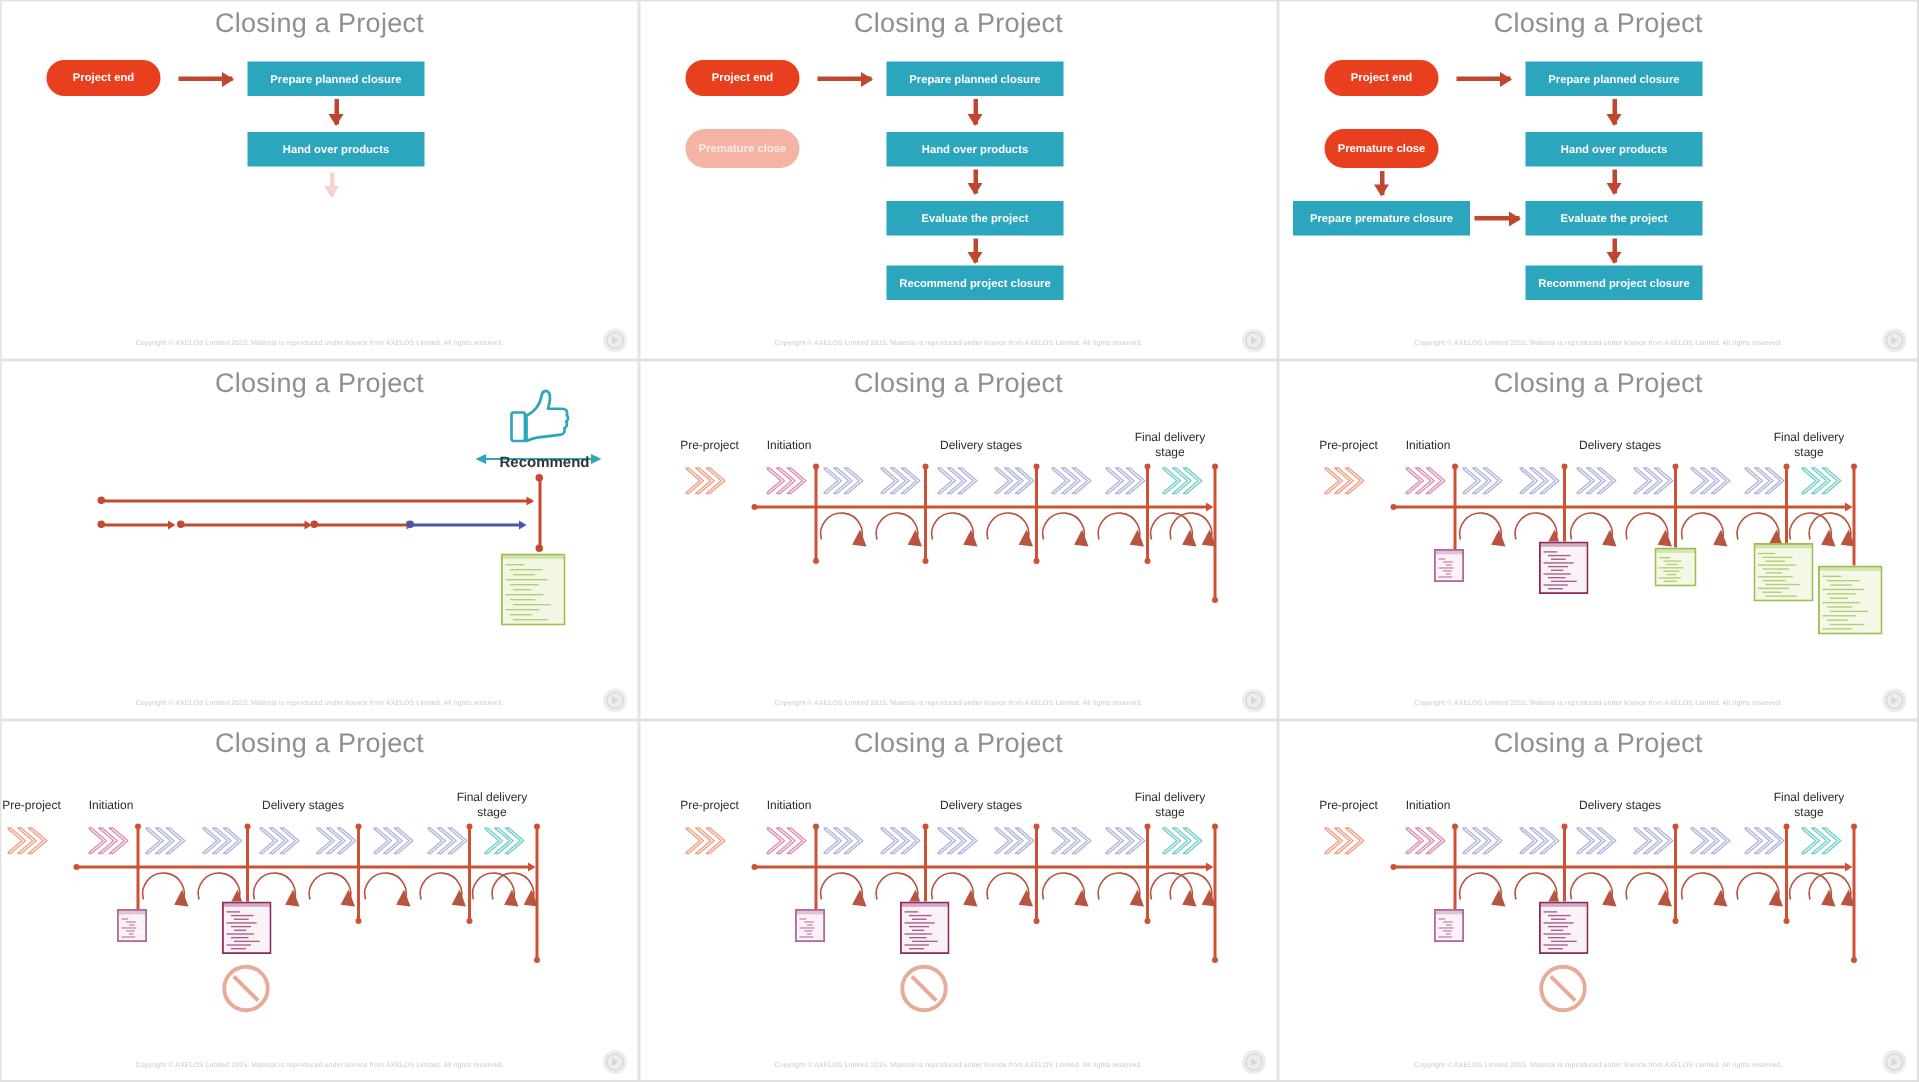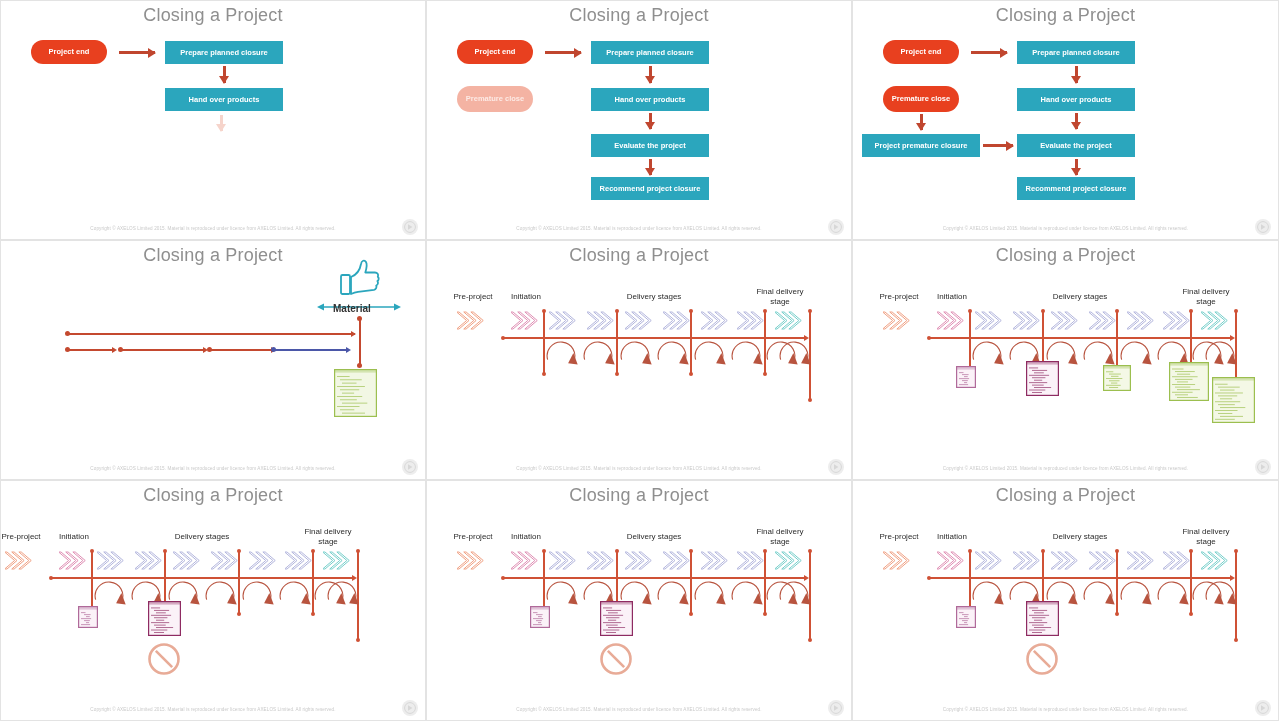--- a/index.html
+++ b/index.html
@@ -185,21 +185,21 @@
           <span class="shaft"></span>
           <span class="head"></span>
         </div>
         <div class="box" style="left:164px;top:176px;width:118px;height:23px;">Recommend project closure</div>
         <div class="arrow-r" style="left:718px;top:188px;width:38px;"></div>
         <div class="pill" style="left:30px;top:85px;width:76px;height:26px;">Premature close</div>
         <div class="arrow-d" style="left:68px;top:113px;height:16px;">
           <span class="shaft"></span>
           <span class="head"></span>
         </div>
-        <div class="box" style="left:9px;top:133px;width:118px;height:23px;">Project premature closure</div>
+        <div class="box" style="left:9px;top:133px;width:118px;height:23px;">Prepare premature closure</div>
         <div class="arrow-r" style="left:130px;top:144px;width:30px;">
           <span class="shaft"></span>
           <span class="head"></span>
         </div>
       </div>
       <div class="copyright">Copyright © AXELOS Limited 2015. Material is reproduced under licence from AXELOS Limited. All rights reserved.</div>
       <div class="wm">
         <svg width="12" height="12" viewBox="0 0 12 12">
           <circle cx="6" cy="6" r="5.4" fill="none" stroke="#c6c6c6" stroke-width="1"></circle>
           <path d="M4 3.2 L8.4 6 L4 8.8 Z" fill="#c6c6c6"></path>
@@ -211,21 +211,21 @@
       <div class="stage">
         <div class="chev" style="left:316px;top:57px;"><svg width="84" height="10" viewBox="0 0 84 10">
             <line x1="6" y1="5" x2="78" y2="5" stroke="#2ba6bd" stroke-width="1.4"></line>
             <path d="M0 5 L7 1.6 L7 8.4 Z" fill="#2ba6bd"></path>
             <path d="M84 5 L77 1.6 L77 8.4 Z" fill="#2ba6bd"></path>
           </svg></div>
         <div class="chev" style="left:337px;top:16px;"><svg width="44" height="44" viewBox="0 0 44 44">
             <rect x="3" y="18" width="9" height="19" rx="1.4" fill="none" stroke="#2ba6bd" stroke-width="1.8"></rect>
             <path d="M13 37 V20 C18 18 22 13 23 7 C23.5 3.5 26.5 2.5 28 5 C29.4 7.5 28.4 12 27.3 15.5 H37 C39.4 15.5 40.8 17.7 39.8 19.7 C41.1 20.8 41 23.2 39.4 24.1 C40.5 25.5 40 27.9 38.2 28.5 C39 30.2 38 32.5 36 32.8 L20 34.8 C17.5 35.2 15.2 36 13 37 Z" fill="none" stroke="#2ba6bd" stroke-width="1.8" stroke-linejoin="round"></path>
           </svg></div>
-        <div class="ben-label" style="left:332px;top:62px;">Material</div>
+        <div class="ben-label" style="left:332px;top:62px;">Recommend</div>
         <div class="vline" style="left:358px;top:78px;height:48px;"></div>
         <div class="dot" style="left:356.3px;top:75px;"></div>
         <div class="dot" style="left:356.3px;top:122px;"></div>
         <div class="hline" style="left:66px;top:92px;width:288px;"></div>
         <div class="dot" style="left:64px;top:90.2px;"></div>
         <div class="tri-r" style="left:350px;top:89.6px;"></div>
         <div class="hline " style="left:66px;top:108px;width:46px;"></div>
         <div class="dot " style="left:64px;top:106.2px;"></div>
         <div class="tri-r " style="left:111px;top:105.6px;"></div>
         <div class="hline " style="left:119px;top:108px;width:84px;"></div>

